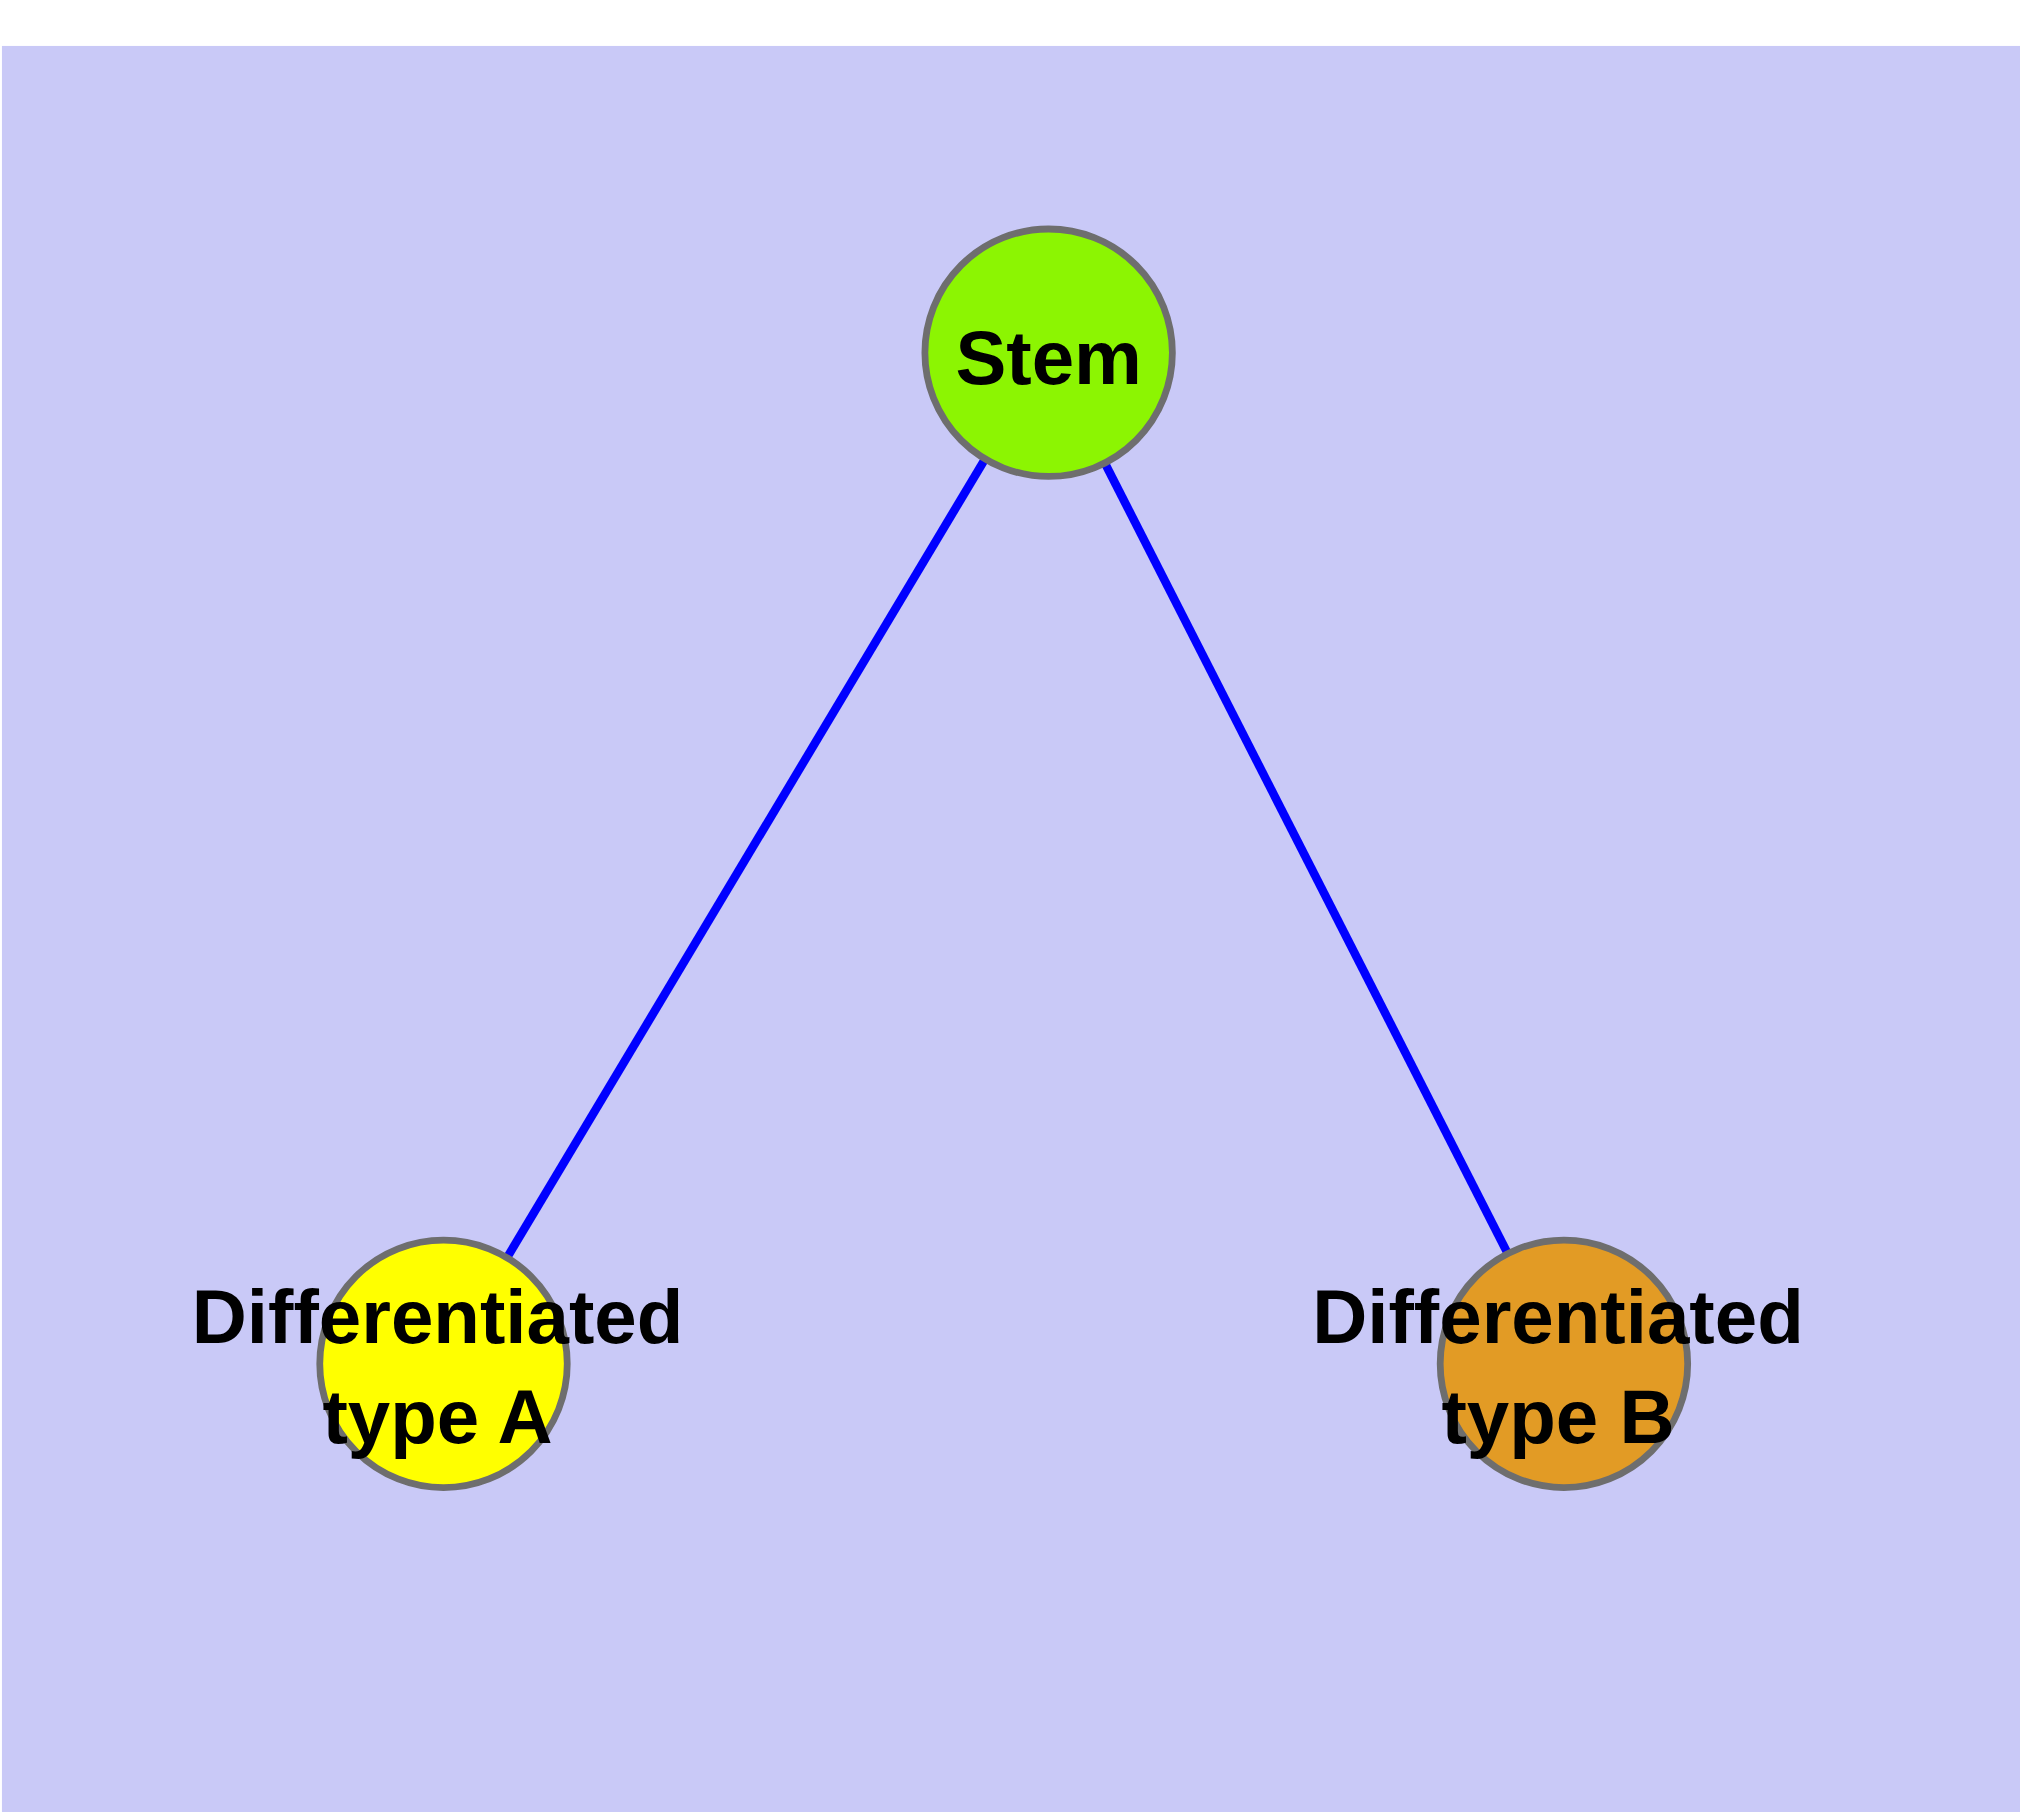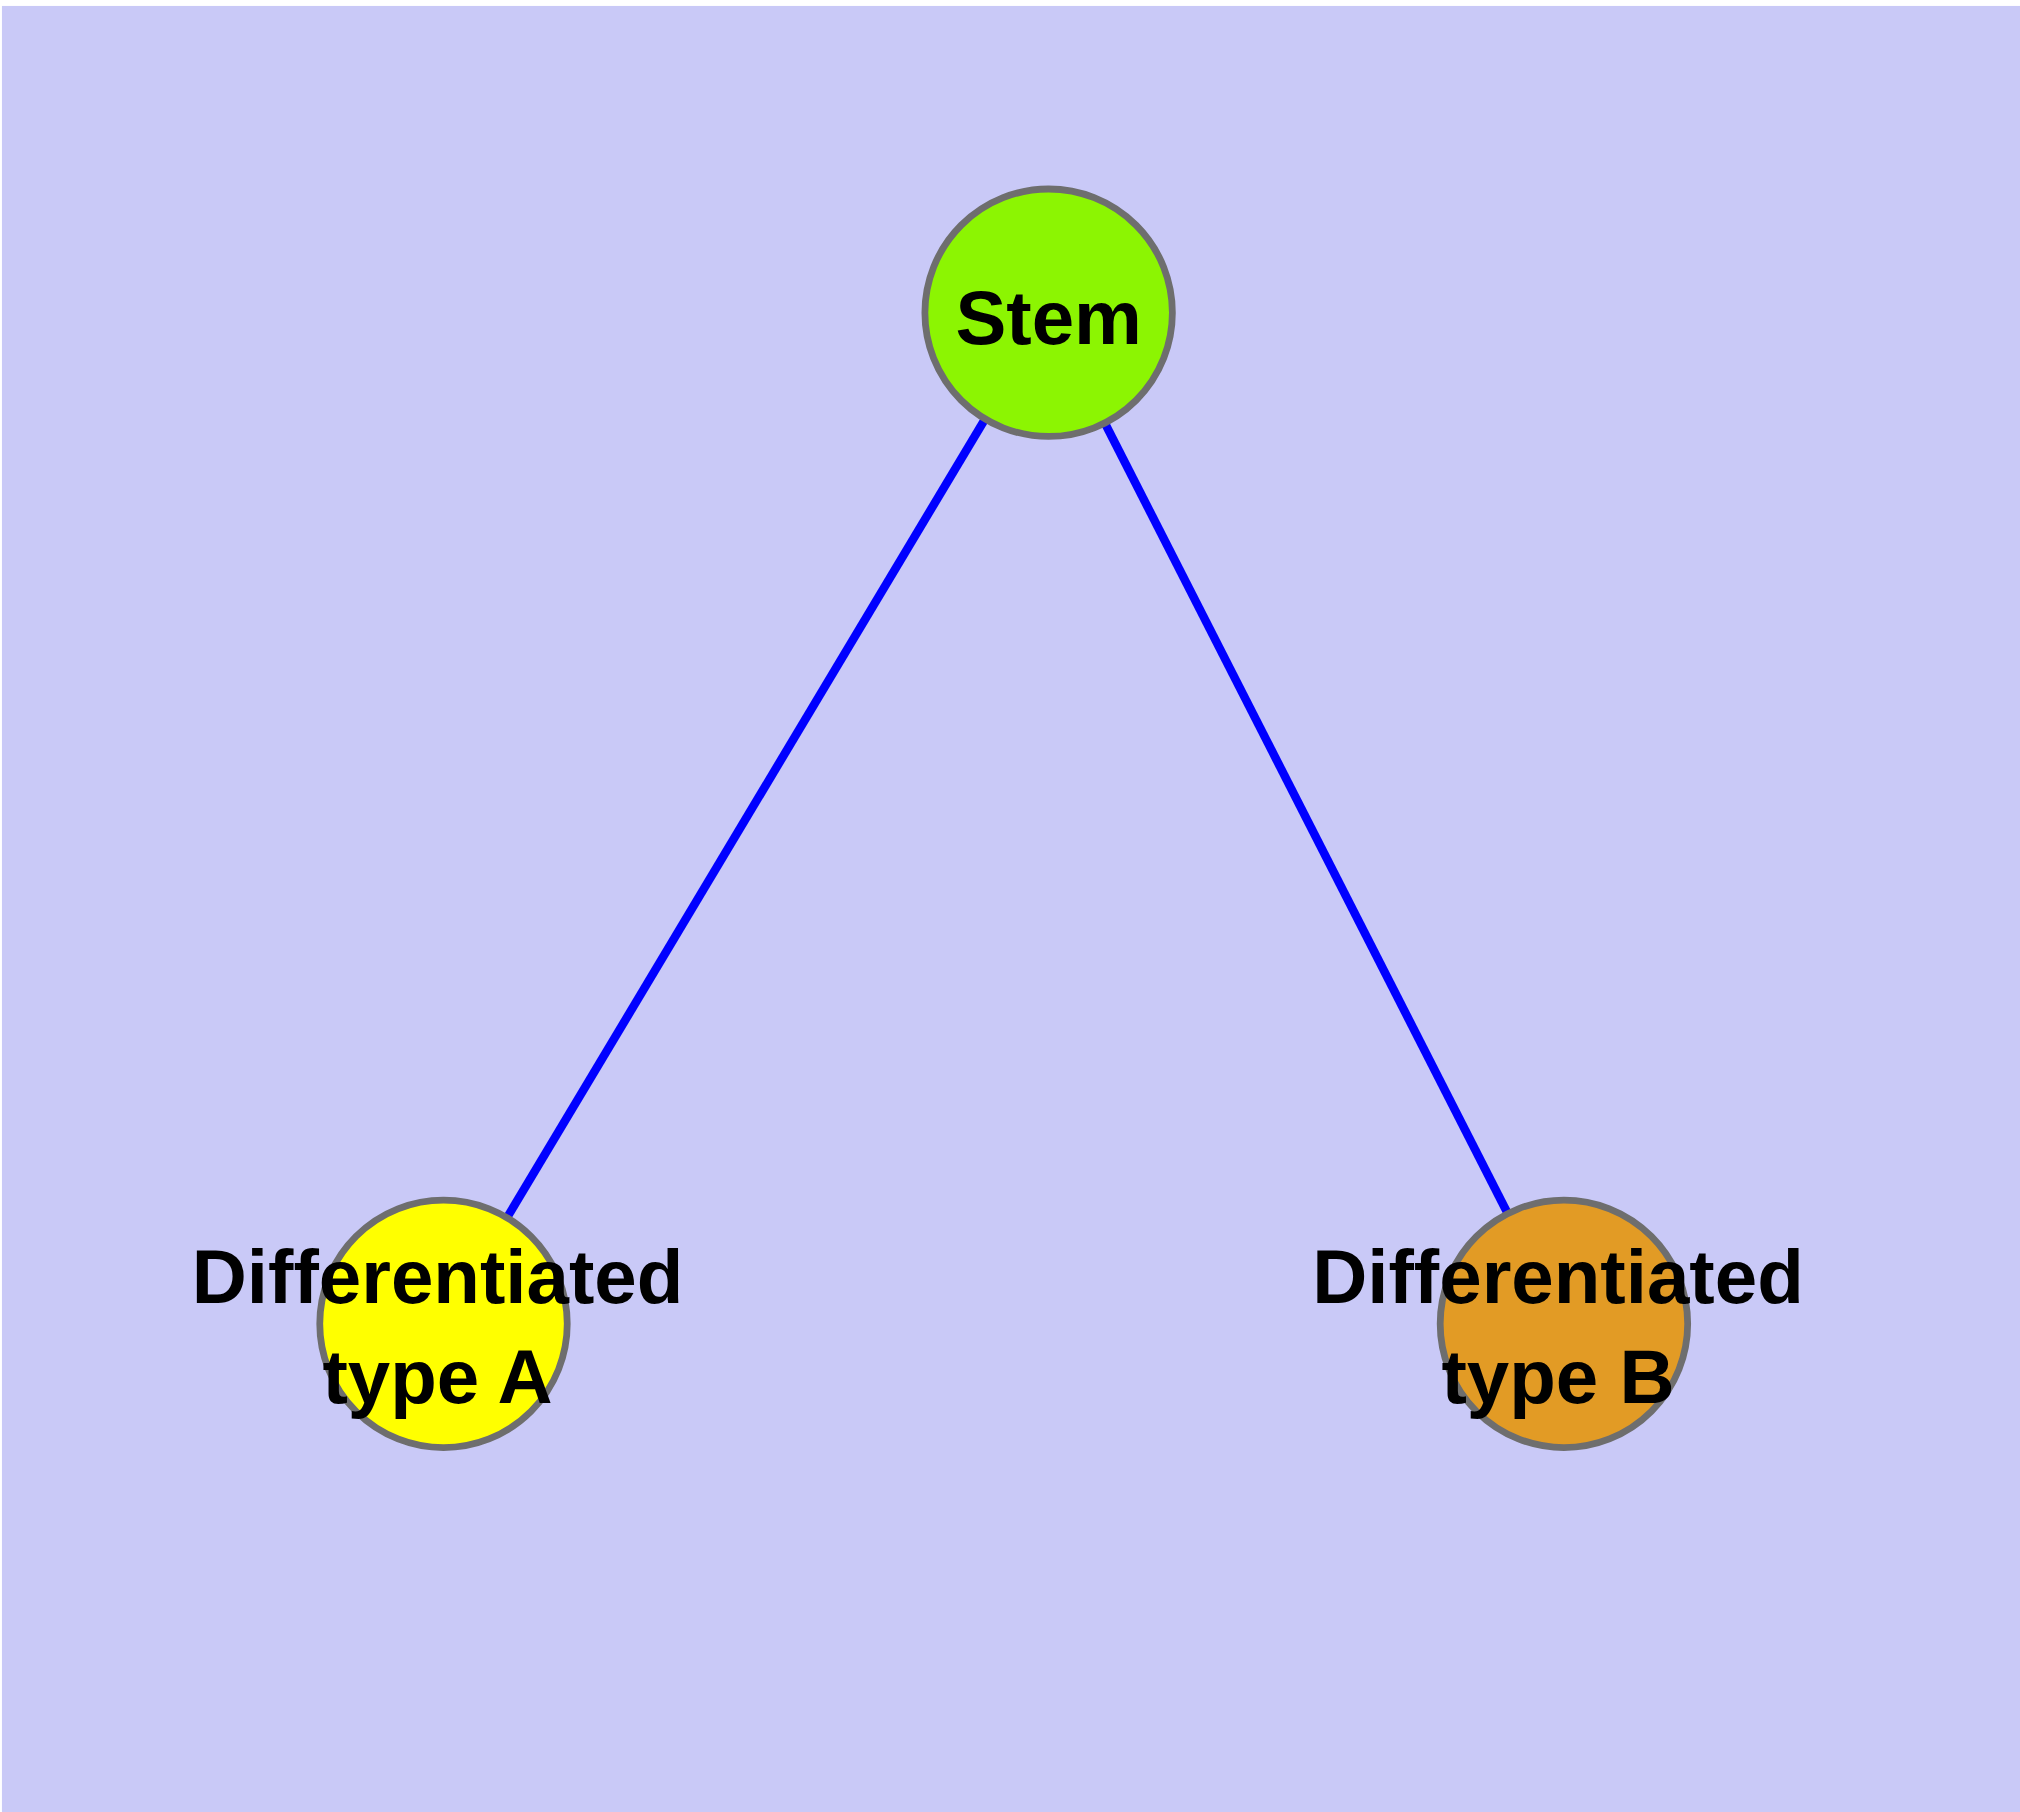--- a/index.html
+++ b/index.html
@@ -8,20 +8,21 @@
     background: #ffffff;
     width: 2021px;
     height: 1812px;
     overflow: hidden;
     font-family: "Liberation Sans", sans-serif;
   }
   .stage {
     position: relative;
     width: 2021px;
     height: 1512px;
+    margin-top: 40px;
   }
   svg.graph {
     position: absolute;
     left: 0;
     top: 0;
     display: block;
   }
   .node-label {
     font-family: "Liberation Sans", "DejaVu Sans", sans-serif;
     font-weight: 700;

